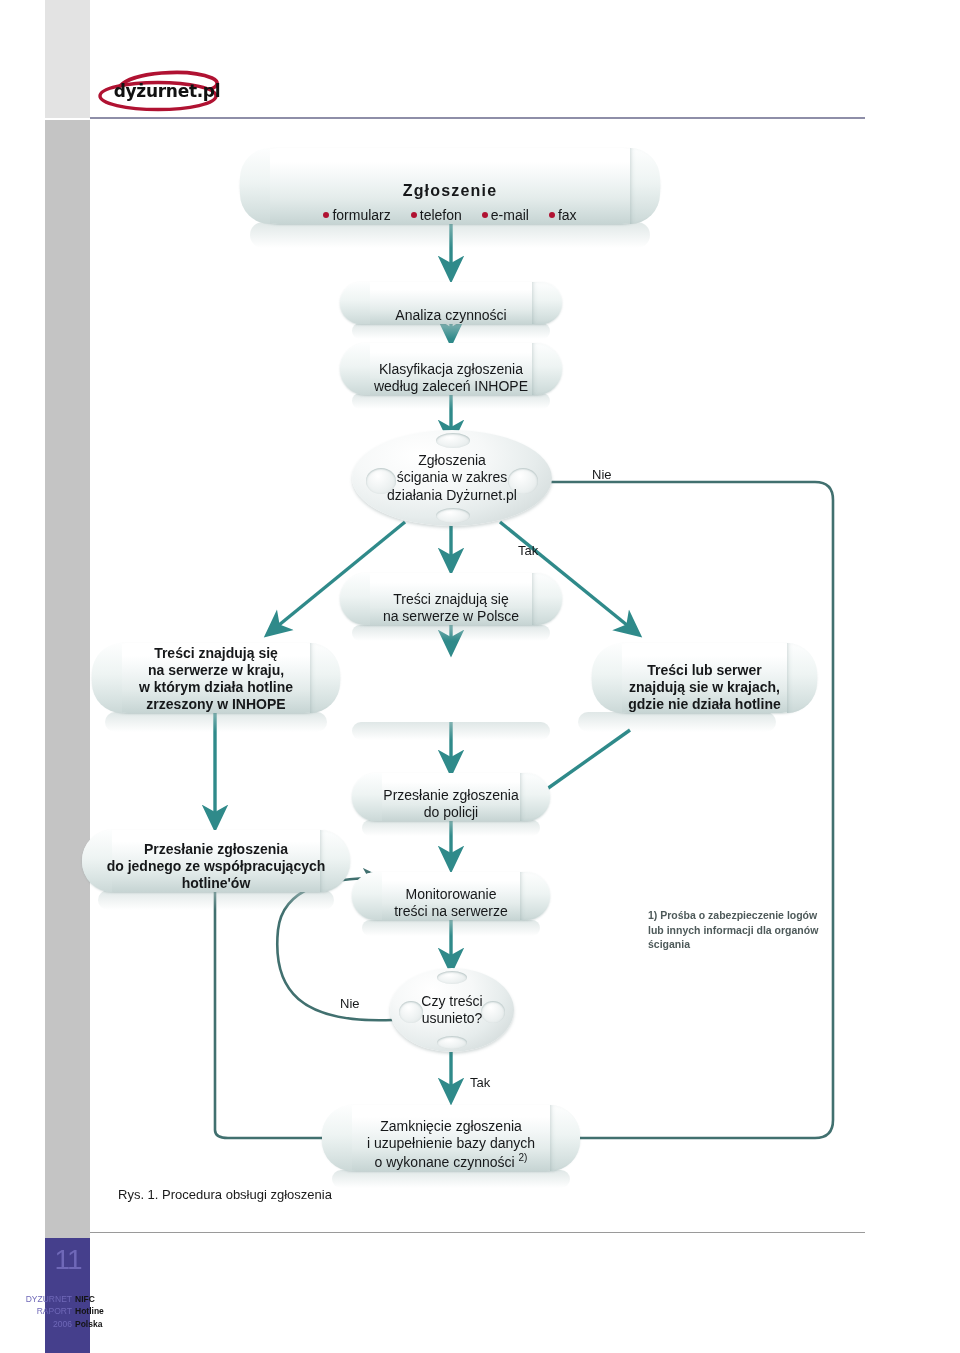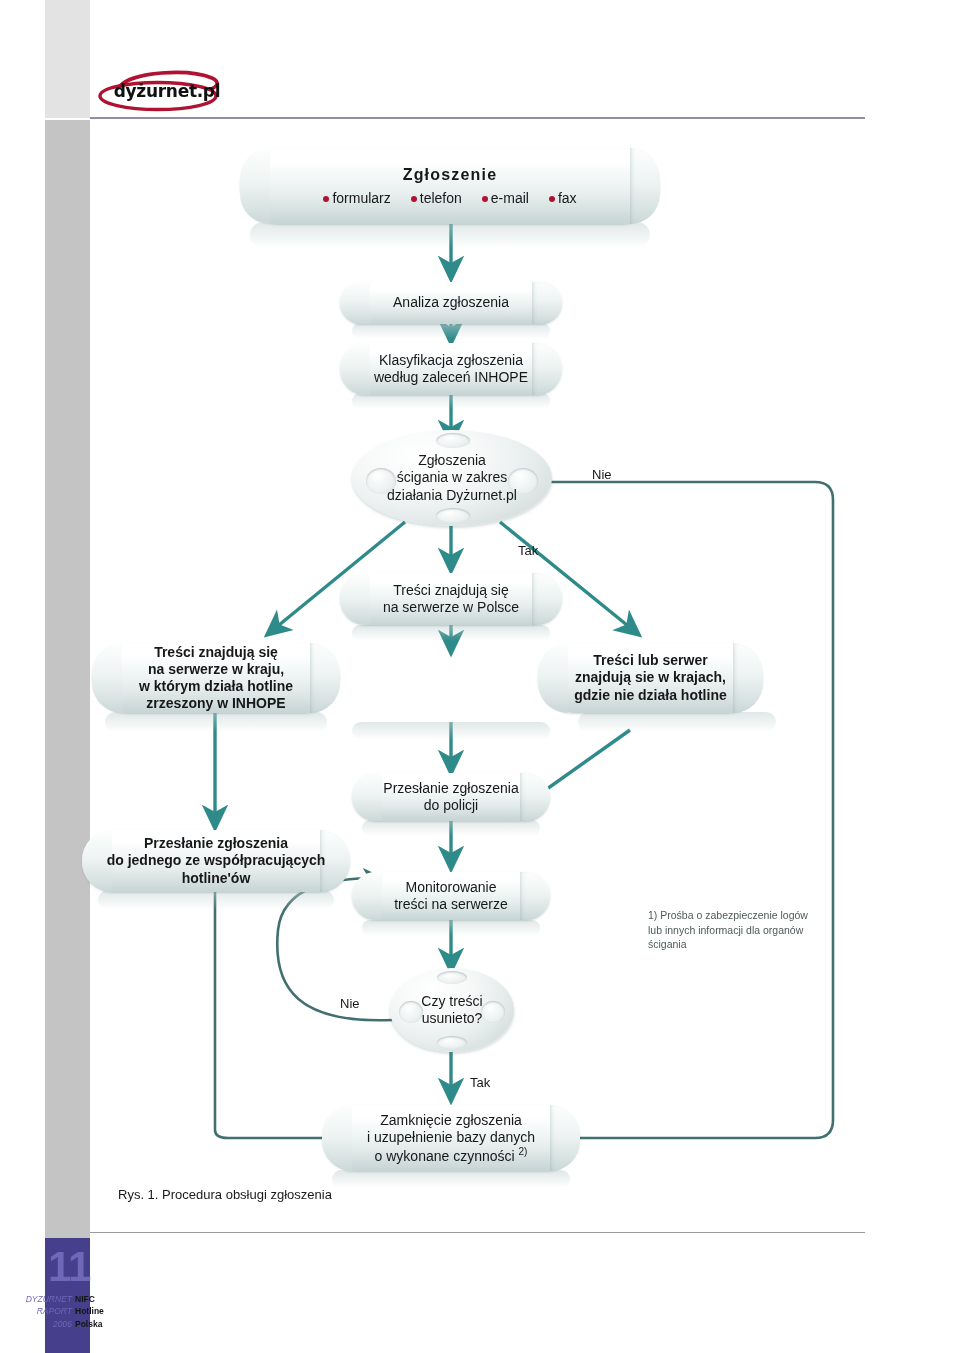--- a/index.html
+++ b/index.html
@@ -27,21 +27,21 @@
     font-weight:bold;font-size:17px;color:#111;letter-spacing:-0.3px;
   }
 
   
   .chart{position:absolute;left:0;top:130px;width:960px;height:1070px;}
   .chart svg.edges{position:absolute;left:0;top:0;width:960px;height:1070px;pointer-events:none;}
 
   
   .node{
     position:absolute;box-sizing:border-box;
-    display:flex;align-items:center;justify-content:center;
+    display:flex;align-items:flex-end;justify-content:center;
     text-align:center;
     border-radius:999px;
     background:
       linear-gradient(to bottom,
         #ffffff 0%,
         #ffffff 18%,
         #f2f6f6 42%,
         #e4eceb 66%,
         #d2dedd 86%,
         #c6d4d3 100%);
@@ -101,23 +101,23 @@
   
   .fnote{position:absolute;font-size:10.5px;line-height:1.4;color:#4e5a5a;width:175px;}
 
   
   .caption{position:absolute;left:118px;top:1187px;font-size:13px;color:#1a1a1a;}
 
   
   .brule{position:absolute;left:90px;top:1232px;width:775px;height:1px;background:#9a9a9a;}
   .footer{position:absolute;left:45px;top:1238px;width:45px;height:115px;background:#453f8c;}
   .fnum{position:absolute;left:48px;top:1246px;width:40px;text-align:center;
-        font-size:42px;font-weight:bold;color:#6f68b8;line-height:1;letter-spacing:-1px;}
+        font-size:28px;font-weight:normal;color:#6f68b8;line-height:1;letter-spacing:-1px;}
   .fmeta{position:absolute;left:20px;top:1293px;width:145px;display:flex;gap:3px;font-size:8.5px;line-height:1.45;}
-  .fmeta .l{width:52px;text-align:right;color:#6f68b8;font-style:italic;}
+  .fmeta .l{width:52px;text-align:right;color:#6f68b8;}
   .fmeta .r{width:60px;text-align:left;color:#141414;font-weight:bold;}
 </style>
 </head>
 <body>
 
 <div class="page">
 
   <div class="leftbar-top"></div>
   <div class="leftbar-bot"></div>
   <div class="hrule"></div>
@@ -210,21 +210,21 @@
             </span>
           <span class="b">
               <i class="dot"></i>
               <span>fax</span>
             </span>
         </div>
       </div>
     </div>
 
     <div class="node" style="left:340px;top:152px;width:222px;height:42px;">
-      <div class="label">Analiza zgłoszenia</div>
+      <div class="label">Analiza czynności</div>
     </div>
 
     <div class="node" style="left:340px;top:213px;width:222px;height:52px;">
       <div class="label">
         <div>Klasyfikacja zgłoszenia</div>
         <div>według zaleceń INHOPE</div>
       </div>
     </div>
 
     <div class="ell" style="left:352px;top:300px;width:200px;height:96px;text-align:center;">
@@ -249,21 +249,21 @@
     <div class="node" style="left:92px;top:513px;width:248px;height:70px;">
       <div class="label bold">
         <div>Treści znajdują się</div>
         <div>na serwerze w kraju,</div>
         <div>w którym działa hotline</div>
         <div>zrzeszony w INHOPE</div>
       </div>
     </div>
 
 
-    <div class="node" style="left:538px;top:513px;width:225px;height:70px;">
+    <div class="node" style="left:592px;top:513px;width:225px;height:70px;">
       <div class="label bold">
         <div>Treści lub serwer</div>
         <div>znajdują sie w krajach,</div>
         <div>gdzie nie działa hotline</div>
       </div>
     </div>
 
     <div class="node" style="left:82px;top:700px;width:268px;height:62px;">
       <div class="label bold">
         <div>Przesłanie zgłoszenia</div>
@@ -306,21 +306,21 @@
           <span class="sup">2)</span>
         </div>
       </div>
     </div>
 
     <div class="blabel" style="left:592px;top:337px;">Nie</div>
     <div class="blabel" style="left:518px;top:413px;">Tak</div>
     <div class="blabel" style="left:340px;top:866px;">Nie</div>
     <div class="blabel" style="left:470px;top:945px;">Tak</div>
 
-    <div class="fnote" style="left:648px;top:778px;">1) Prośba o zabezpieczenie logów lub innych informacji dla organów ścigania</div>
+    <div class="fnote" style="left:648px;top:778px;font-weight:bold;">1) Prośba o zabezpieczenie logów lub innych informacji dla organów ścigania</div>
 
   </div>
 
   <div class="caption">Rys. 1. Procedura obsługi zgłoszenia</div>
 
   <div class="brule"></div>
   <div class="footer"></div>
   <div class="fnum">11</div>
   <div class="fmeta">
     <div class="l">

